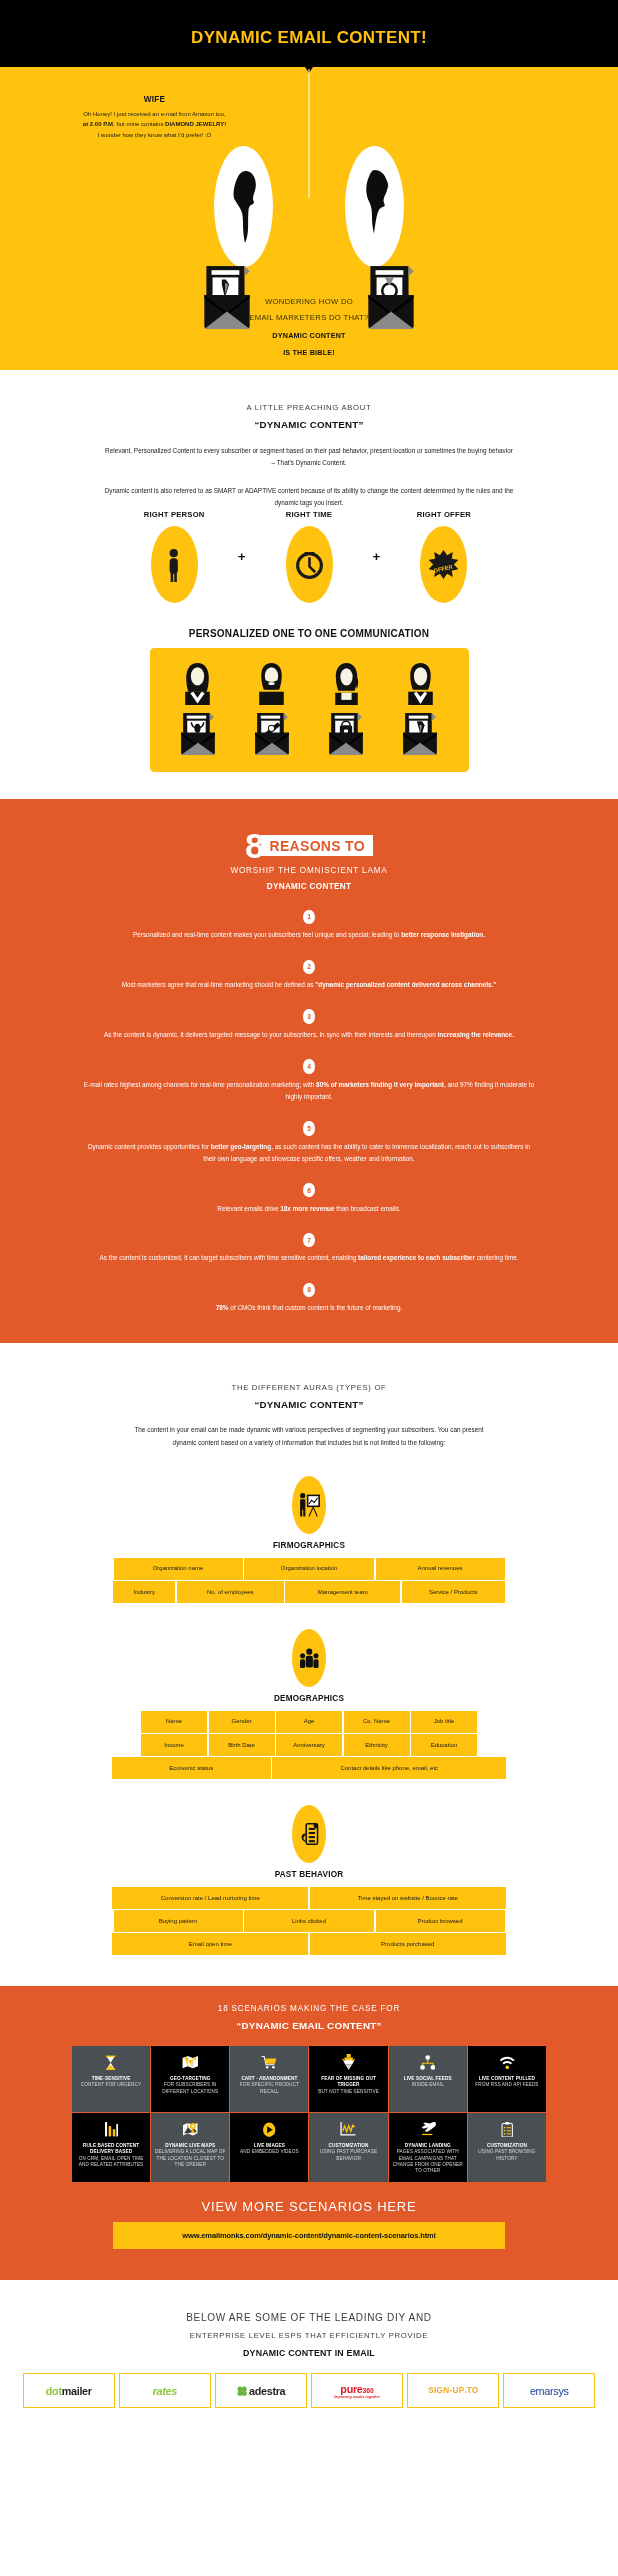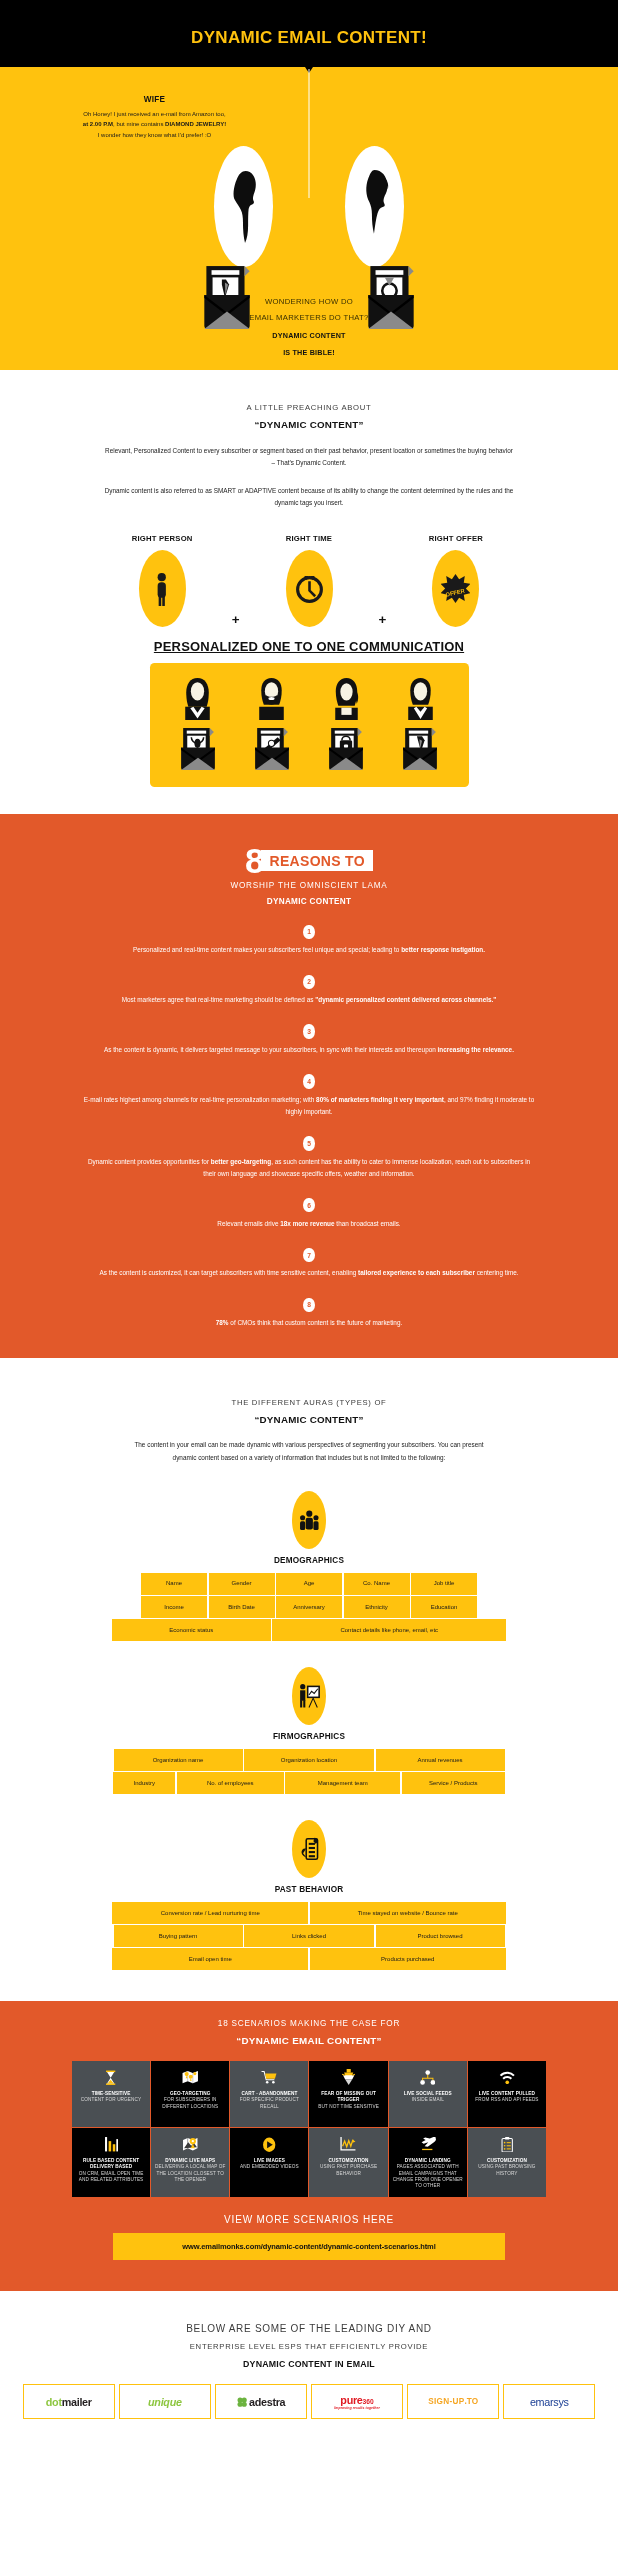--- a/index.html
+++ b/index.html
@@ -65,30 +65,30 @@
   }
   .kicker-b {
     font-size: 9.8px; font-weight: 800; letter-spacing: 0.2px; margin-top: 6.7px; color: #111;
     text-transform: uppercase;
   }
   .body-copy {
     font-size: 6.4px; line-height: 2.0; color: #222; max-width: 412px;
     margin: 14.4px auto 0; font-weight: 400;
   }
 
-  .three-up { display: flex; align-items: flex-end; justify-content: center; gap: 18px; margin-top: 24px; }
+  .three-up { display: flex; align-items: center; justify-content: center; gap: 12px; }
   .three-col { width: 103px; text-align: center; }
   .three-col .lbl { font-size: 7.7px; font-weight: 800; letter-spacing: 0.2px; color:#111; text-transform: uppercase;}
   .ellipse-ico {
     width: 47px; height: 77px; background: #ffc20e; border-radius: 50%;
     margin: 7.2px auto 0; display: flex; align-items: center; justify-content: center;
   }
   .plus { font-size: 13.4px; font-weight: 800; color: #111; }
 
-  .p121 { font-size: 13px; font-weight: 800; letter-spacing: 0.2px; margin-top: 12px; color:#111; text-transform: uppercase; text-decoration: underline;}
+  .p121 { font-size: 10px; font-weight: 800; letter-spacing: 0.2px; margin-top: 25px; color:#111; text-transform: uppercase;}
   .personas {
     width: 319px; margin: 8.2px auto 0; background: #ffc20e; border-radius: 4.6px;
     padding: 13.4px 11.3px; display: flex; justify-content: space-around;
   }
   .persona { width: 56px; text-align: center; }
   .persona .p-head { width: 37px; height: 44px; margin: 0 auto; }
   .persona .p-env { width: 36px; height: 44px; margin: 5.2px auto 0; }
 
   .arrow-wrap { position: relative; max-width: 515px; margin: 0 auto; }
 
@@ -138,21 +138,21 @@
   .cell {
     min-height: 66px; padding: 8.2px 3.6px 7.2px; text-align: center;
     display: flex; flex-direction: column; align-items: center; justify-content: flex-start;
   }
   .cell.dark { background: #000000; }
   .cell.gray { background: #4a4f53; }
   .cell .c-ico { height: 17.5px; margin-bottom: 4.6px; display:flex; align-items:center; }
   .cell .c-t1 { font-size: 4.7px; font-weight: 700; color: #ffffff; line-height: 1.35; letter-spacing: 0.1px; text-transform: uppercase;}
   .cell .c-t2 { font-size: 4.7px; font-weight: 400; color: #d8d8d8; line-height: 1.35; letter-spacing: 0.1px; text-transform: uppercase;}
 
-  .viewmore { font-size: 10px; font-weight: 300; letter-spacing: 0.8px; margin-top: 17.5px; color:#fff; text-transform: uppercase;}
+  .viewmore { font-size: 13px; font-weight: 300; letter-spacing: 0.8px; margin-top: 17.5px; color:#fff; text-transform: uppercase;}
   .urlbar {
     width: 392px; margin: 8.2px auto 0; background: #ffc20e; color: #111;
     font-size: 7.5px; font-weight: 800; padding: 8.8px 5.2px; letter-spacing: -0.1px;
   }
 
   
   .esp { background: #fff; padding: 32px 0 24px; text-align: center; }
   .esp .l1 { font-size: 10px; font-weight: 300; letter-spacing: 0.7px; color: #3b3b3b; text-transform: uppercase;}
   .esp .l2 { font-size: 7.7px; font-weight: 300; letter-spacing: 0.7px; color: #3b3b3b; margin-top: 7.7px; text-transform: uppercase;}
   .esp .l3 { font-size: 8.8px; font-weight: 800; letter-spacing: 0.2px; margin-top: 8.2px; color:#111; text-transform: uppercase;}
@@ -417,52 +417,20 @@
     </div>
 </div>
 
 <div class="section white" style="padding-top:40px;padding-bottom:31px;">
   <div class="kicker">THE DIFFERENT AURAS (TYPES) OF</div>
   <div class="kicker-b">“DYNAMIC CONTENT”</div>
   <p class="body-copy" style="max-width:361px;">The content in your email can be made dynamic with various perspectives of segmenting your subscribers. You can present dynamic content based on a variety of information that includes but is not limited to the following:</p>
 
   <div class="type-block">
     <div class="type-ico">
-      <svg width="20.6" height="21.6" viewBox="0 0 40 42">
-        <circle cx="20" cy="9" r="6" fill="#111"></circle>
-          <rect x="13" y="17" width="14" height="23" rx="4" fill="#111"></rect>
-        <circle cx="7" cy="17" r="5" fill="#111"></circle>
-          <rect x="2" y="24" width="10" height="17" rx="3" fill="#111"></rect>
-        <circle cx="33" cy="17" r="5" fill="#111"></circle>
-          <rect x="28" y="24" width="10" height="17" rx="3" fill="#111"></rect>
-      </svg>
-    </div>
-    <div class="type-title">DEMOGRAPHICS</div>
-    <div class="chips">
-      <div class="chip" style="width:66px">Name</div>
-      <div class="chip" style="width:66px">Gender</div>
-      <div class="chip" style="width:66px">Age</div>
-      <div class="chip" style="width:66px">Co. Name</div>
-      <div class="chip" style="width:66px">Job title</div>
-    </div>
-    <div class="chips" style="margin-top:1.5px">
-      <div class="chip" style="width:66px">Income</div>
-      <div class="chip" style="width:66px">Birth Date</div>
-      <div class="chip" style="width:66px">Anniversary</div>
-      <div class="chip" style="width:66px">Ethnicity</div>
-      <div class="chip" style="width:66px">Education</div>
-    </div>
-    <div class="chips" style="margin-top:1.5px">
-      <div class="chip" style="width:159px">Economic status</div>
-      <div class="chip" style="width:234px">Contact details like phone, email, etc</div>
-    </div>
-  </div>
-
-  <div class="type-block">
-    <div class="type-ico">
       <svg width="23" height="25" viewBox="0 0 44 48">
         <circle cx="9" cy="7" r="5" fill="#111"></circle>
           <rect x="4" y="14" width="10" height="20" fill="#111"></rect>
         <rect x="4" y="33" width="4" height="14" fill="#111"></rect>
           <rect x="10" y="33" width="4" height="14" fill="#111"></rect>
         <rect x="17" y="5" width="25" height="24" fill="#111"></rect>
           <rect x="20" y="8" width="19" height="18" fill="#fff"></rect>
         <polyline points="21,23 26,16 31,20 38,11" fill="none" stroke="#111" stroke-width="2"></polyline>
         <path d="M29 29 l-8 18 M29 29 l8 18" stroke="#111" stroke-width="2" fill="none"></path>
       </svg>
@@ -471,20 +439,52 @@
     <div class="chips">
       <div class="chip" style="width:129px">Organization name</div>
       <div class="chip" style="width:130px">Organization location</div>
       <div class="chip" style="width:129px">Annual revenues</div>
     </div>
     <div class="chips" style="margin-top:1.5px">
       <div class="chip" style="width:62px">Industry</div>
       <div class="chip" style="width:107px">No. of employees</div>
       <div class="chip" style="width:115px">Management team</div>
       <div class="chip" style="width:103px">Service / Products</div>
+    </div>
+  </div>
+
+  <div class="type-block">
+    <div class="type-ico">
+      <svg width="20.6" height="21.6" viewBox="0 0 40 42">
+        <circle cx="20" cy="9" r="6" fill="#111"></circle>
+          <rect x="13" y="17" width="14" height="23" rx="4" fill="#111"></rect>
+        <circle cx="7" cy="17" r="5" fill="#111"></circle>
+          <rect x="2" y="24" width="10" height="17" rx="3" fill="#111"></rect>
+        <circle cx="33" cy="17" r="5" fill="#111"></circle>
+          <rect x="28" y="24" width="10" height="17" rx="3" fill="#111"></rect>
+      </svg>
+    </div>
+    <div class="type-title">DEMOGRAPHICS</div>
+    <div class="chips">
+      <div class="chip" style="width:66px">Name</div>
+      <div class="chip" style="width:66px">Gender</div>
+      <div class="chip" style="width:66px">Age</div>
+      <div class="chip" style="width:66px">Co. Name</div>
+      <div class="chip" style="width:66px">Job title</div>
+    </div>
+    <div class="chips" style="margin-top:1.5px">
+      <div class="chip" style="width:66px">Income</div>
+      <div class="chip" style="width:66px">Birth Date</div>
+      <div class="chip" style="width:66px">Anniversary</div>
+      <div class="chip" style="width:66px">Ethnicity</div>
+      <div class="chip" style="width:66px">Education</div>
+    </div>
+    <div class="chips" style="margin-top:1.5px">
+      <div class="chip" style="width:159px">Economic status</div>
+      <div class="chip" style="width:234px">Contact details like phone, email, etc</div>
     </div>
   </div>
 
   <div class="type-block">
     <div class="type-ico">
       <svg width="20.6" height="25" viewBox="0 0 40 48">
         <rect x="14" y="5" width="22" height="40" rx="3" fill="none" stroke="#111" stroke-width="3"></rect>
         <rect x="19" y="13" width="12" height="4" fill="#111"></rect>
           <rect x="19" y="21" width="12" height="4" fill="#111"></rect>
         <rect x="19" y="29" width="12" height="4" fill="#111"></rect>
@@ -674,21 +674,21 @@
 <div class="section esp">
   <div class="l1">BELOW ARE SOME OF THE LEADING DIY AND</div>
   <div class="l2">ENTERPRISE LEVEL ESPs THAT EFFICIENTLY PROVIDE</div>
   <div class="l3">DYNAMIC CONTENT IN EMAIL</div>
 
   <div class="logos">
     <div class="logobox">
       <span class="lg"><span style="color:#8dc63f">dot</span><span style="color:#231f20">mailer</span></span>
     </div>
     <div class="logobox">
-      <span class="lg" style="color:#8dc63f;font-style:italic;font-weight:800">unique</span>
+      <span class="lg" style="color:#8dc63f;font-style:italic;font-weight:800">rates</span>
     </div>
     <div class="logobox">
       <svg width="10.3" height="10.3" viewBox="0 0 20 20" style="margin-right:2.1px">
           <circle cx="6" cy="6" r="5" fill="#6cb33f"></circle>
           <circle cx="14" cy="6" r="5" fill="#6cb33f"></circle>
           <circle cx="6" cy="14" r="5" fill="#6cb33f"></circle>
           <circle cx="14" cy="14" r="5" fill="#6cb33f"></circle>
         </svg>
       <span class="lg" style="color:#231f20">adestra</span>
     </div>

